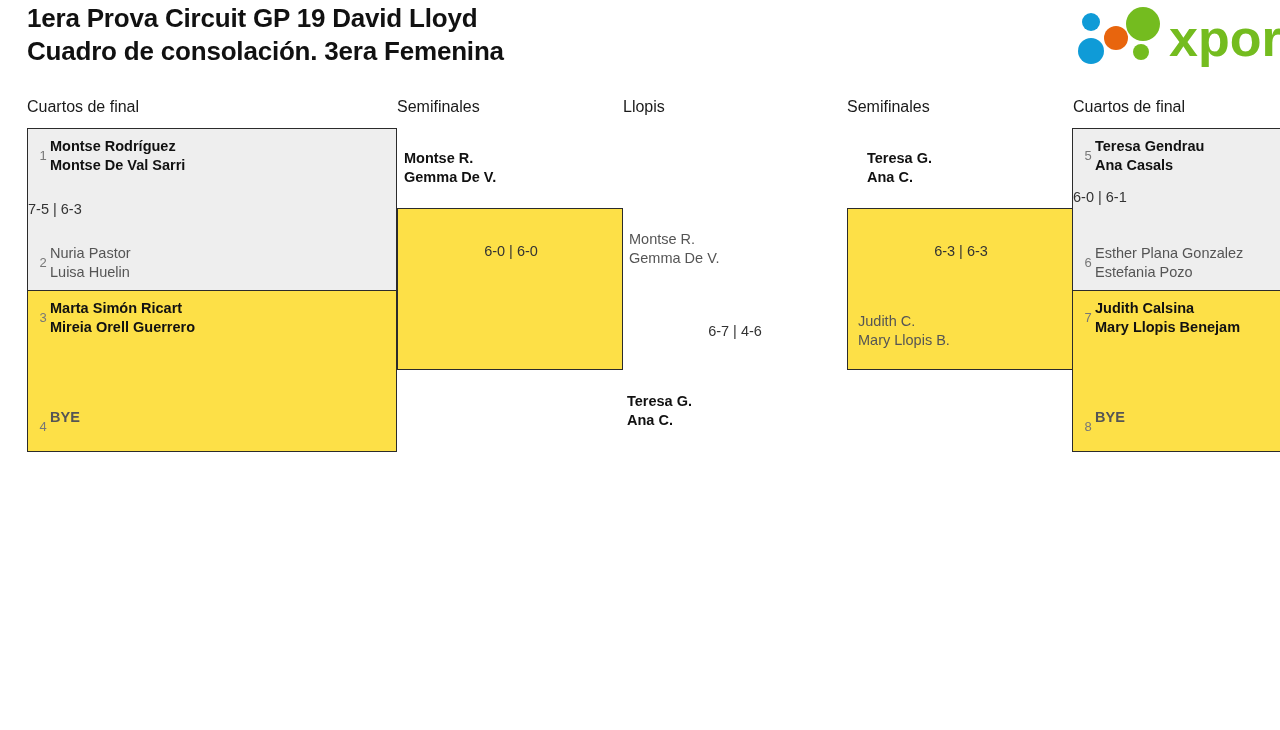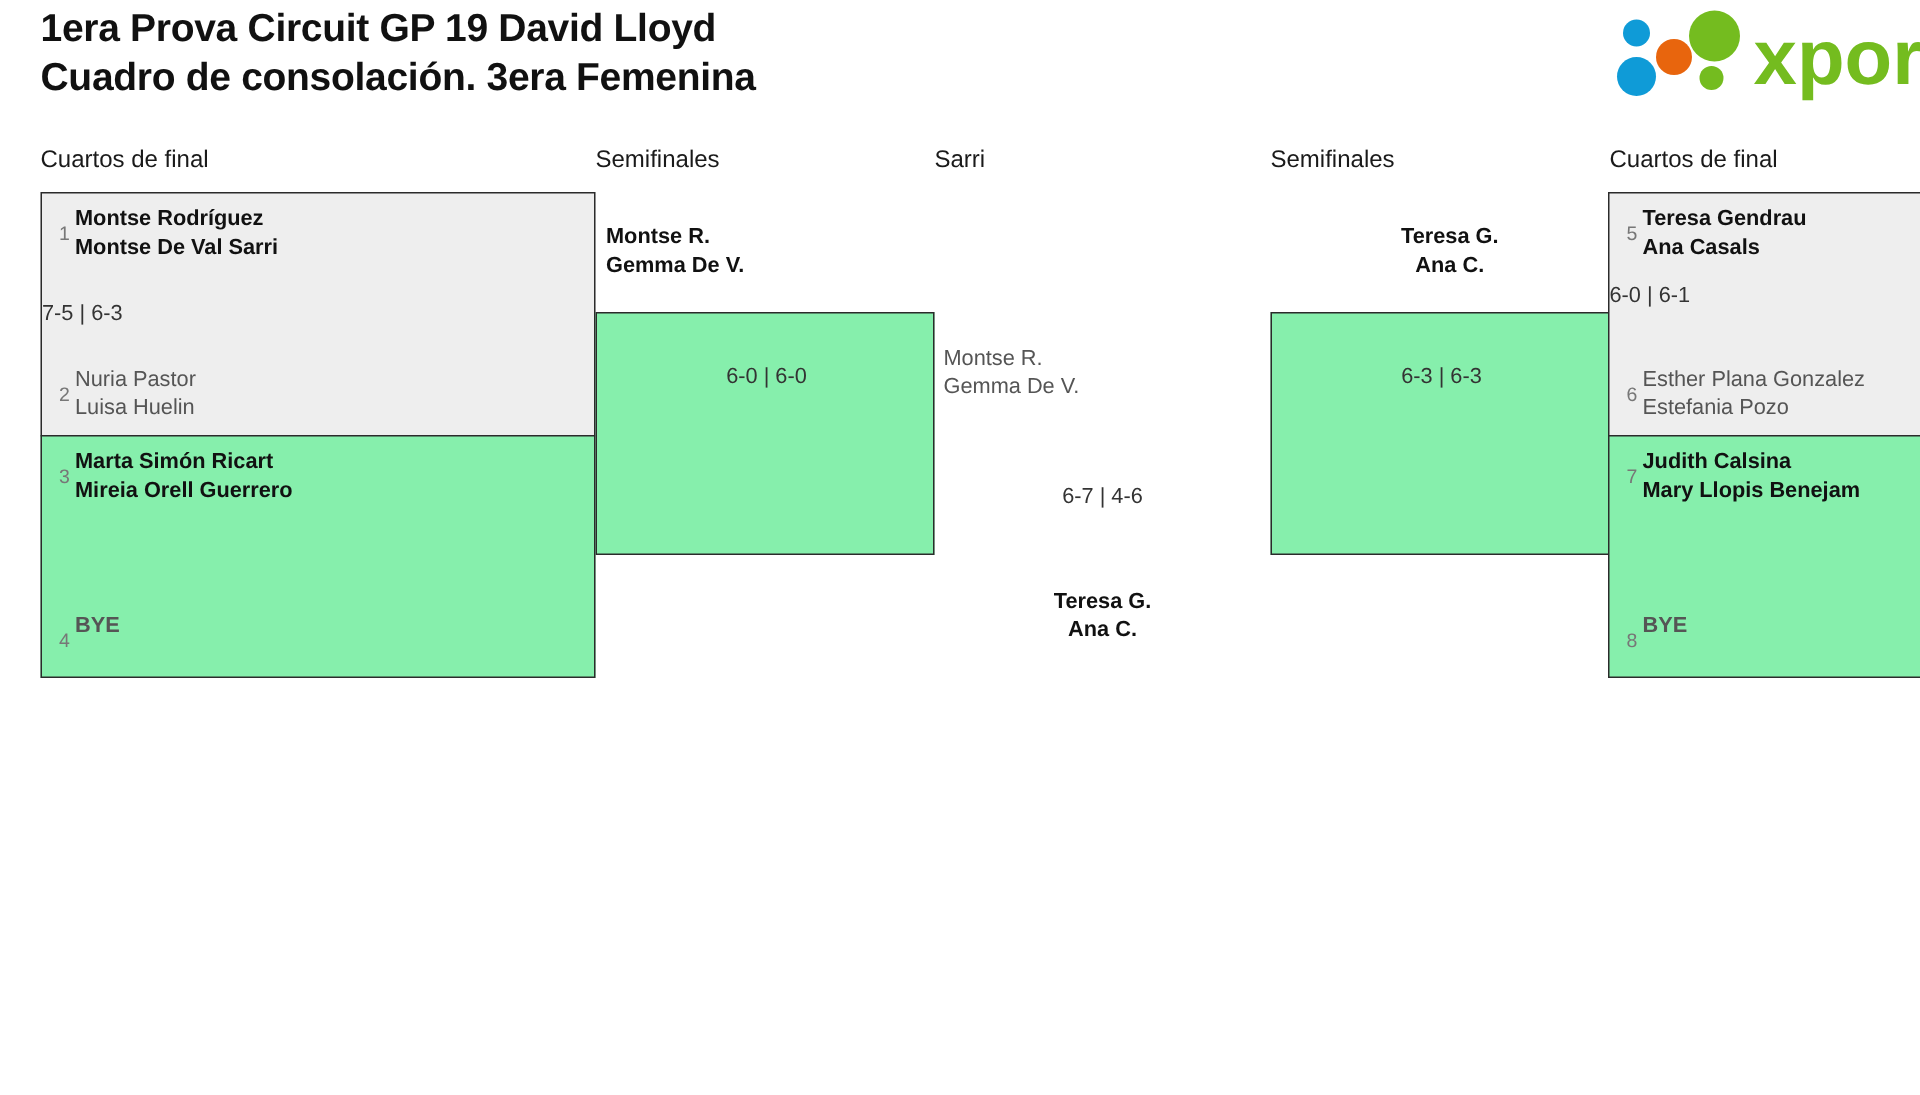--- a/index.html
+++ b/index.html
@@ -26,21 +26,21 @@
   
   .round-header {
     position: absolute; top: 96px;
     font-size: 16px; color: #1a1a1a; font-weight: 400;
     text-align: left; line-height: 22px; white-space: nowrap;
   }
 
   
   .box { position: absolute; border: 1px solid #2b2b2b; }
   .box.shaded { background: #eeeeee; }
-  .box.plain  { background: #86efac; }
+  .box.plain  { background: #fde047; }
 
   
   .slot { position: absolute; display: flex; align-items: flex-start; }
   .slot.left  { left: 8px; }
 
   .seed {
     font-size: 13px; color: #777777; line-height: 19px;
     width: 14px; text-align: center; flex: none; padding-top: 9px;
   }
   .names { line-height: 19px; font-size: 14.5px; }
@@ -52,21 +52,21 @@
 
   
   .score {
     position: absolute; font-size: 14.5px; color: #333333;
     line-height: 20px; white-space: nowrap;
   }
 
   
   .floating { position: absolute; font-size: 14.5px; line-height: 19px; }
   .floating .n { display: block; white-space: nowrap; }
-  .floating.right-align { text-align: center; }
+  .floating.right-align { text-align: left; }
 </style>
 </head>
 <body>
 
 <div id="root">
 
   <div class="title-block">
     <div class="title-line">1era Prova Circuit GP 19 David Lloyd</div>
     <div class="title-line">Cuadro de consolación. 3era Femenina</div>
   </div>
@@ -77,21 +77,21 @@
       <circle cx="20" cy="45" r="13" fill="#0F9BD7"></circle>
       <circle cx="45" cy="32" r="12" fill="#E8650D"></circle>
       <circle cx="72" cy="18" r="17" fill="#74BC1F"></circle>
       <circle cx="70" cy="46" r="8" fill="#74BC1F"></circle>
       <text x="98" y="50" font-family="Liberation Sans, sans-serif" font-size="52" font-weight="700" fill="#74BC1F">xporty</text>
     </svg>
   </div>
 
   <div class="round-header" style="left:0px;  width:370px;">Cuartos de final</div>
   <div class="round-header" style="left:370px; width:226px;">Semifinales</div>
-  <div class="round-header" style="left:596px; width:224px;">Sarri</div>
+  <div class="round-header" style="left:596px; width:224px;">Llopis</div>
   <div class="round-header" style="left:820px; width:226px;">Semifinales</div>
   <div class="round-header" style="left:1046px; width:370px;">Cuartos de final</div>
 
   <div class="box shaded" style="left:0px; top:128px; width:370px; height:163px;">
     <div class="slot left" style="top:8px;">
       <span class="seed">1</span>
       <span class="names winner">
         <span class="n">Montse Rodríguez</span>
         <span class="n">Montse De Val Sarri</span>
       </span>
@@ -151,20 +151,26 @@
 
   <div class="floating right-align" style="left:840px; width:199px; top:149px;">
     <span class="names winner">
       <span class="n">Teresa G.</span>
       <span class="n">Ana C.</span>
     </span>
   </div>
 
   <div class="box plain" style="left:820px; top:208px; width:226px; height:162px;">
     <div class="score" style="left:0px; width:226px; top:32px; text-align:center;">6-3 | 6-3</div>
+    <div class="floating right-align" style="left:10px; width:209px; top:103px;">
+      <span class="names loser">
+        <span class="n">Judith C.</span>
+        <span class="n">Mary Llopis B.</span>
+      </span>
+    </div>
   </div>
 
   <div class="box shaded" style="left:1045px; top:128px; width:370px; height:163px;">
     <div class="slot left" style="top:8px;">
       <span class="seed">5</span>
       <span class="names winner">
         <span class="n">Teresa Gendrau</span>
         <span class="n">Ana Casals</span>
       </span>
     </div>

